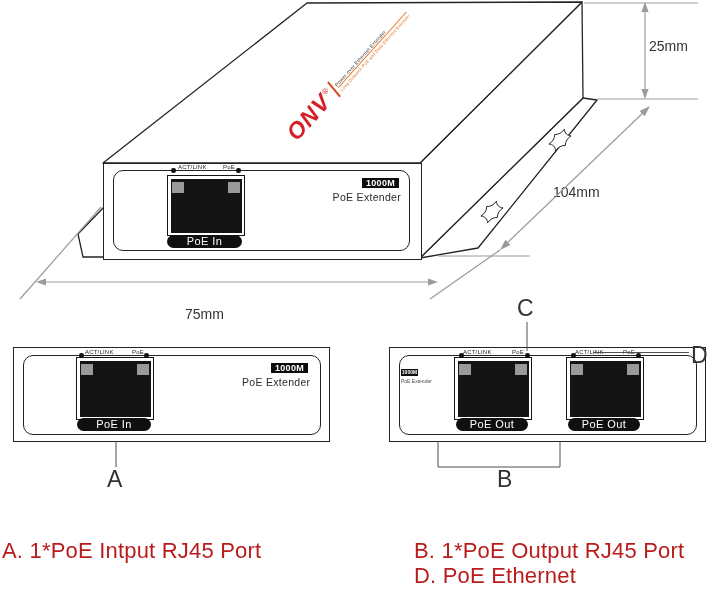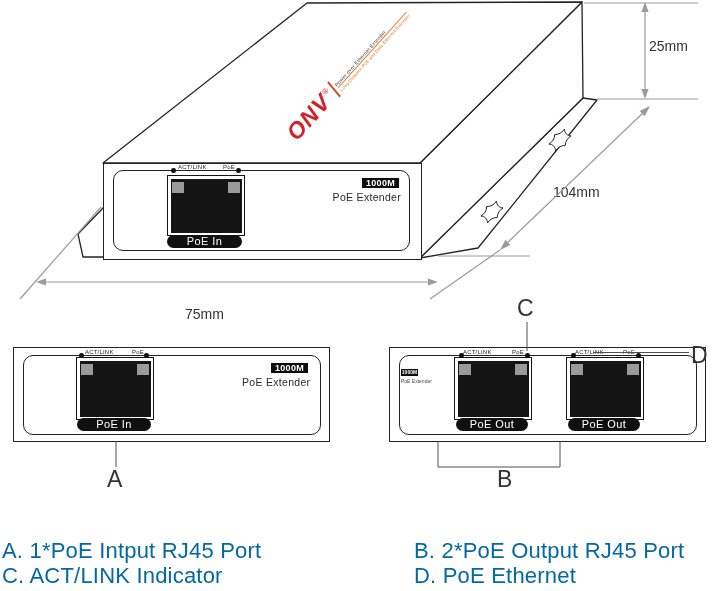--- a/index.html
+++ b/index.html
@@ -37,21 +37,21 @@
   .reg{font-size:8px;color:#d42128;position:relative;bottom:11px;margin-left:1px;}
   .logodiv{width:2px;height:19px;background:#d4491f;margin:0 3px 1px 3px;transform:skewX(-8deg);}
   .taglines{display:flex;flex-direction:column;margin-bottom:2px;}
   .tag1{font-size:5px;line-height:6px;color:#3c3c3c;letter-spacing:.25px;
         border-bottom:.7px solid #e4711f;padding-bottom:.5px;}
   .tag2{font-size:4.4px;line-height:5.4px;color:#e4711f;letter-spacing:.2px;margin-top:.6px;}
 
   
   .dim{position:absolute;font-size:14px;line-height:24px;color:#333;z-index:4;white-space:nowrap;}
   .callout{position:absolute;font-size:23px;line-height:24px;color:#333;z-index:4;}
-  .legend{position:absolute;font-size:22px;line-height:26px;color:#0369a1;
+  .legend{position:absolute;font-size:22px;line-height:26px;color:#b91c1c;
           letter-spacing:.2px;white-space:nowrap;z-index:4;}
 </style>
 </head>
 <body>
 
 <div class="stage">
 
   <svg id="base" class="layer" width="713" height="591" viewBox="0 0 713 591">
     <g fill="#ffffff" stroke="#232323" stroke-width="1.3" stroke-linejoin="round">
       <path d="M420,258 L583,98 L597,100 L478,248 Z"></path>
@@ -165,17 +165,16 @@
   <div class="dim" style="left:649px;top:34px;">25mm</div>
   <div class="dim" style="left:553px;top:180px;">104mm</div>
   <div class="dim" style="left:185px;top:302px;">75mm</div>
 
   <div class="callout" style="left:107px;top:467px;">A</div>
   <div class="callout" style="left:497px;top:467px;">B</div>
   <div class="callout" style="left:517px;top:296px;">C</div>
   <div class="callout" style="left:691px;top:343px;">D</div>
 
   <div class="legend" style="left:2px;top:538px;">A. 1*PoE Intput RJ45 Port</div>
-  <div class="legend" style="left:414px;top:538px;">B. 2*PoE Output RJ45 Port</div>
-  <div class="legend" style="left:2px;top:563px;">C. ACT/LINK Indicator</div>
+  <div class="legend" style="left:414px;top:538px;">B. 1*PoE Output RJ45 Port</div>
   <div class="legend" style="left:414px;top:563px;">D. PoE Ethernet</div>
 
 </div>
 
 </body></html>

